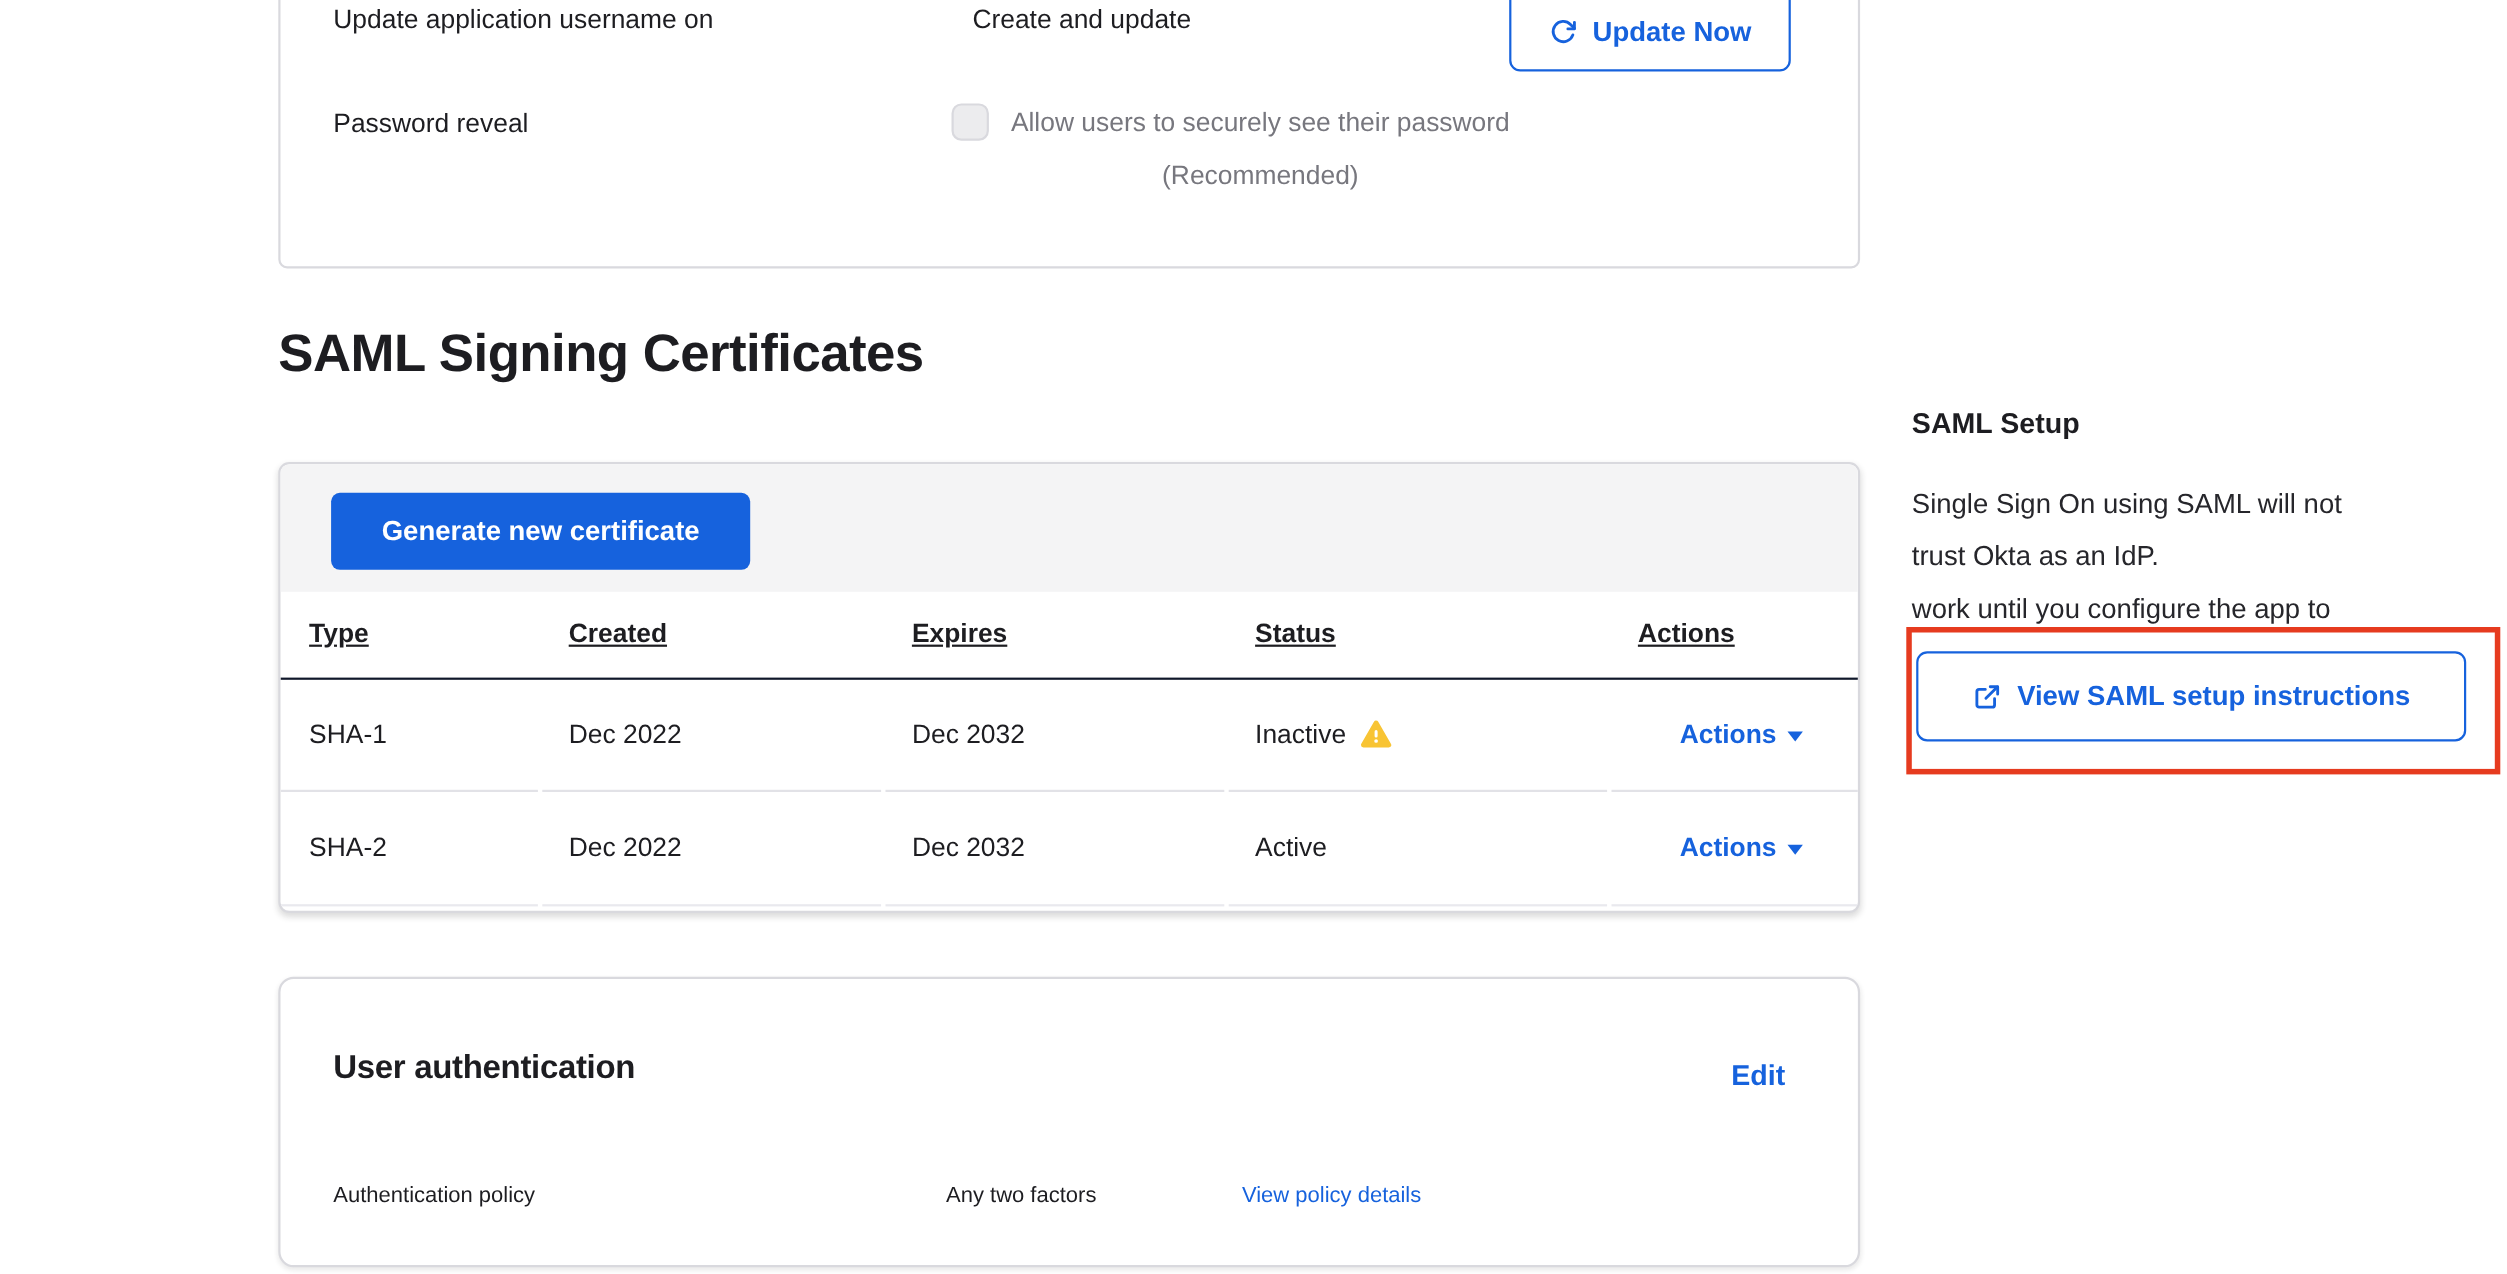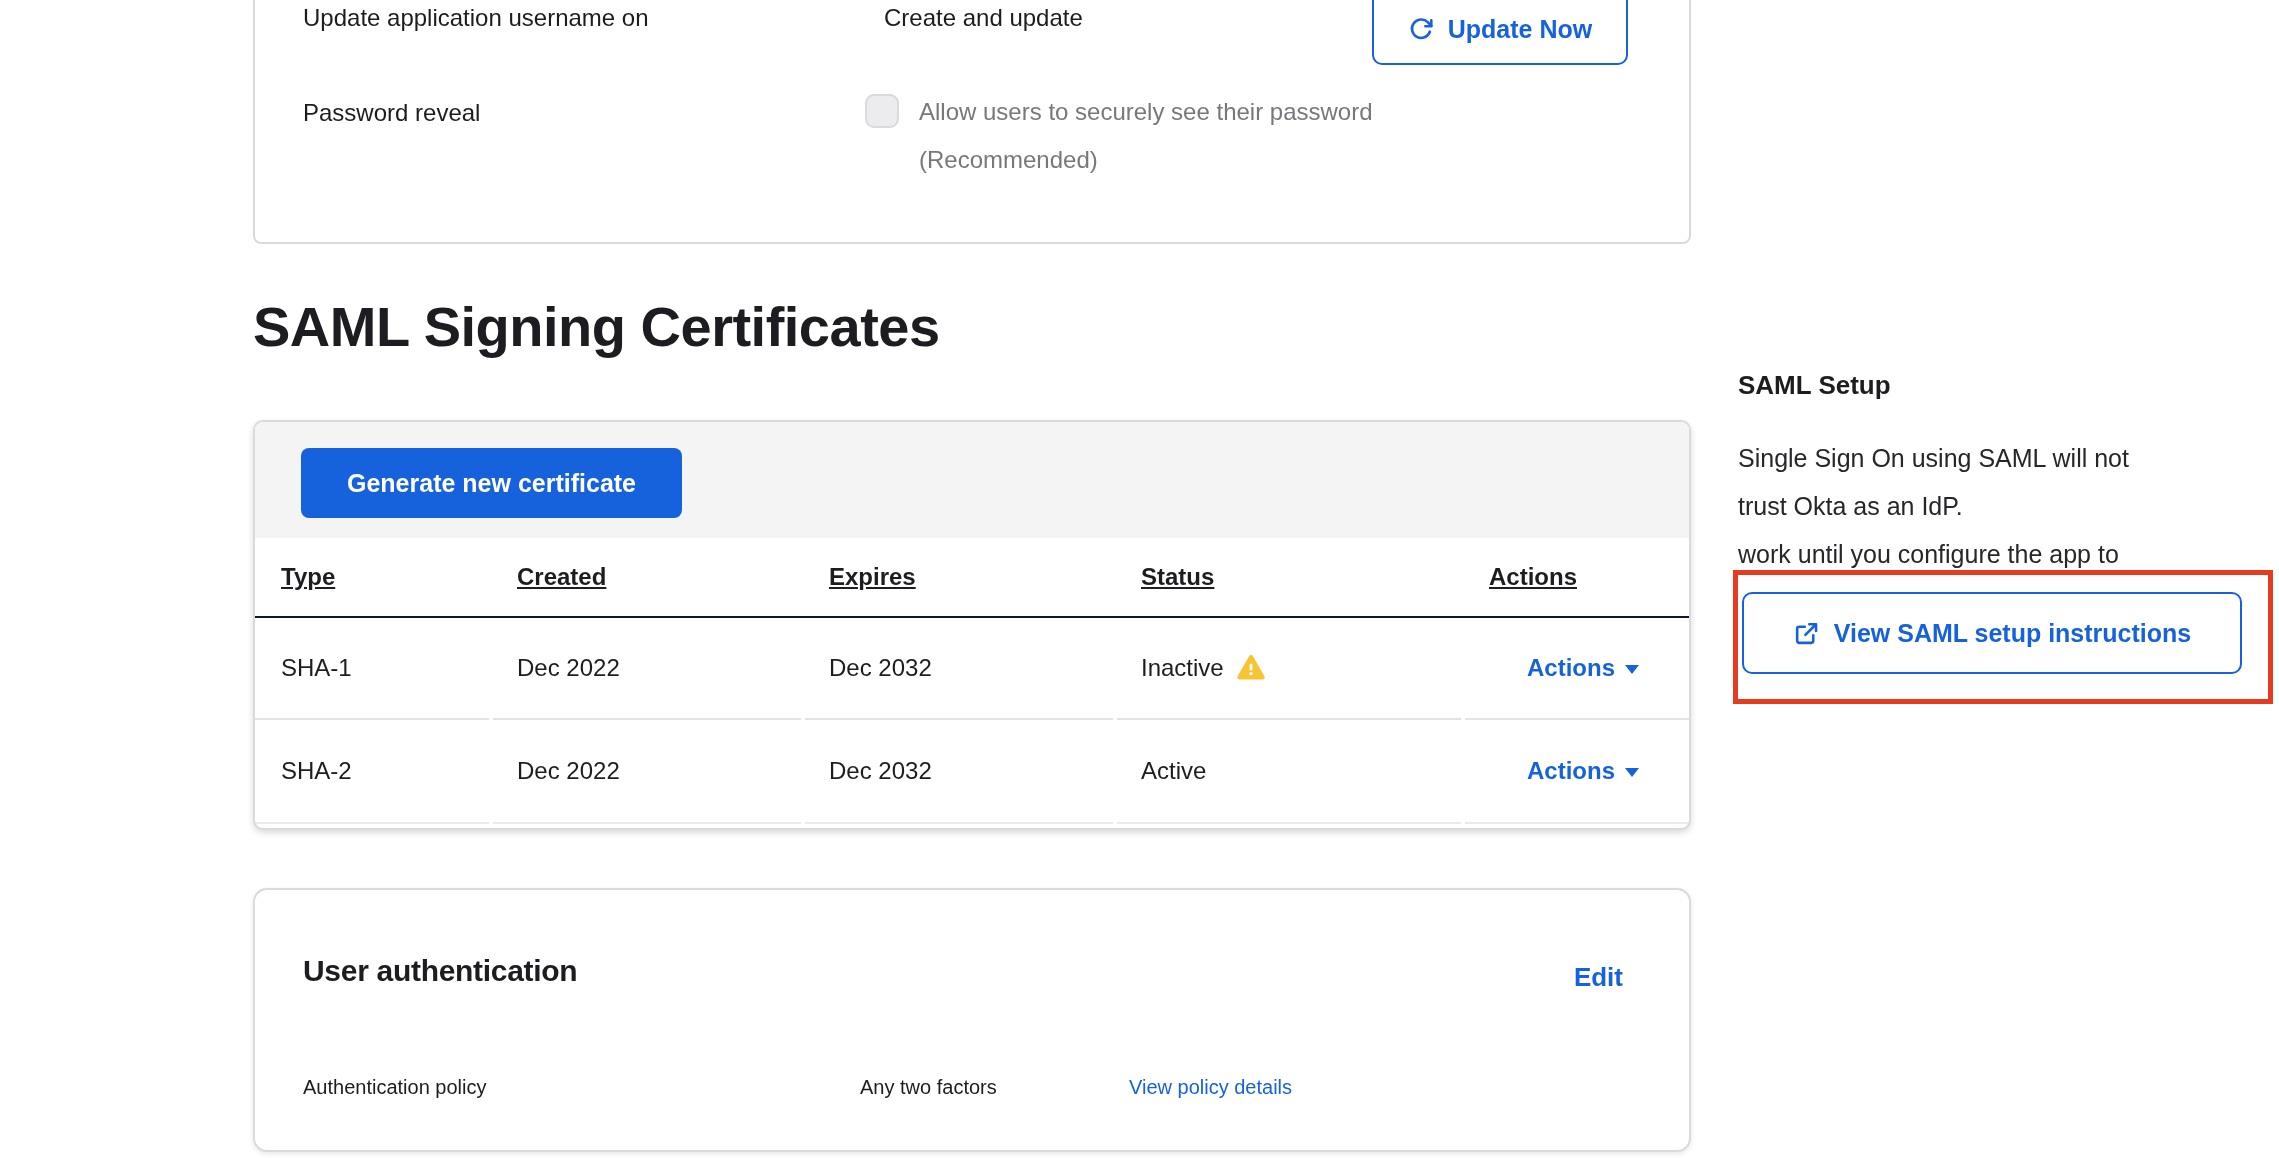--- a/index.html
+++ b/index.html
@@ -11,24 +11,24 @@
   
   .top-card { left:253px; top:-24px; width:1438px; height:268px;
               background:#fff; border:2px solid #d9d9de; border-radius:8px; }
   .tc-label   { font-size:24px; line-height:32px; color:#1d1d21; }
   .tc-value   { font-size:24px; line-height:32px; color:#1d1d21; }
   .btn-outline-blue { display:flex; align-items:center; justify-content:center; gap:14px;
               background:#fff; border:2px solid #1662dd; border-radius:10px;
               color:#1662dd; font-weight:700; font-size:25px; cursor:pointer; }
   .checkbox { width:34px; height:34px; background:#ececee; border:2px solid #d9d9de;
               border-radius:9px; }
-  .cb-label { font-size:24px; line-height:48px; color:#77777e; }
+  .cb-label { font-size:24px; line-height:48px; color:#77777e;text-align:center; }
 
   
-  .section-title { left:253px; top:294px; font-size:56px; font-weight:700;
+  .section-title { left:253px; top:294px; font-size:48px; font-weight:700;
                    letter-spacing:-0.5px; color:#1d1d21; }
 
   
   .table-card { left:253px; top:420px; width:1438px; height:410px; background:#fff;
                 border:2px solid #d9d9de; border-radius:10px; overflow:hidden;
                 box-shadow:0 3px 6px rgba(29,29,33,0.16); }
   .tc-panel { height:116px; background:#f4f4f5; display:flex; align-items:center;
               padding-left:46px; padding-top:6px; }
   .btn-fill-blue { height:70px; padding:0 46px; background:#1662dd; border:none;
               border-radius:8px; color:#fff; font-weight:700; font-size:25px;

